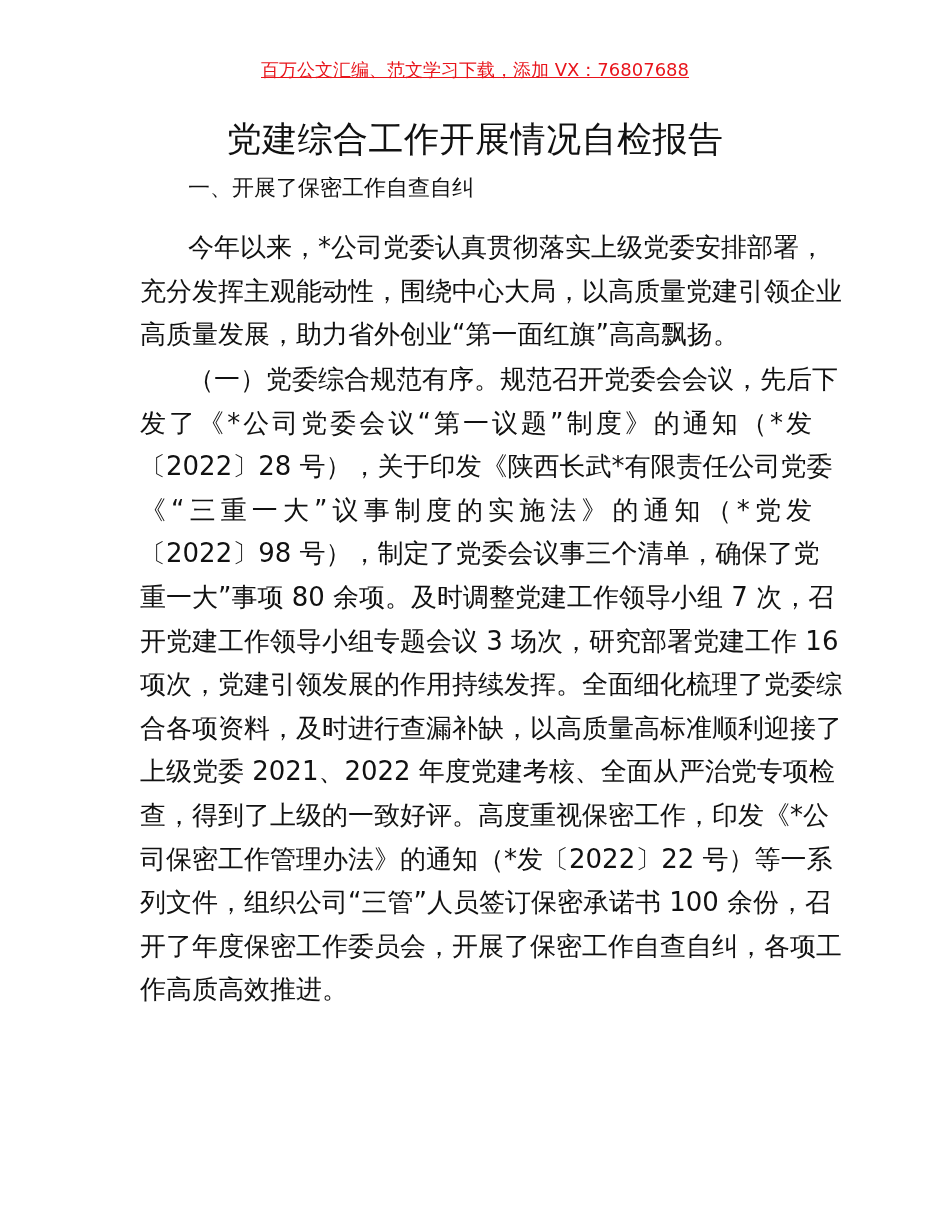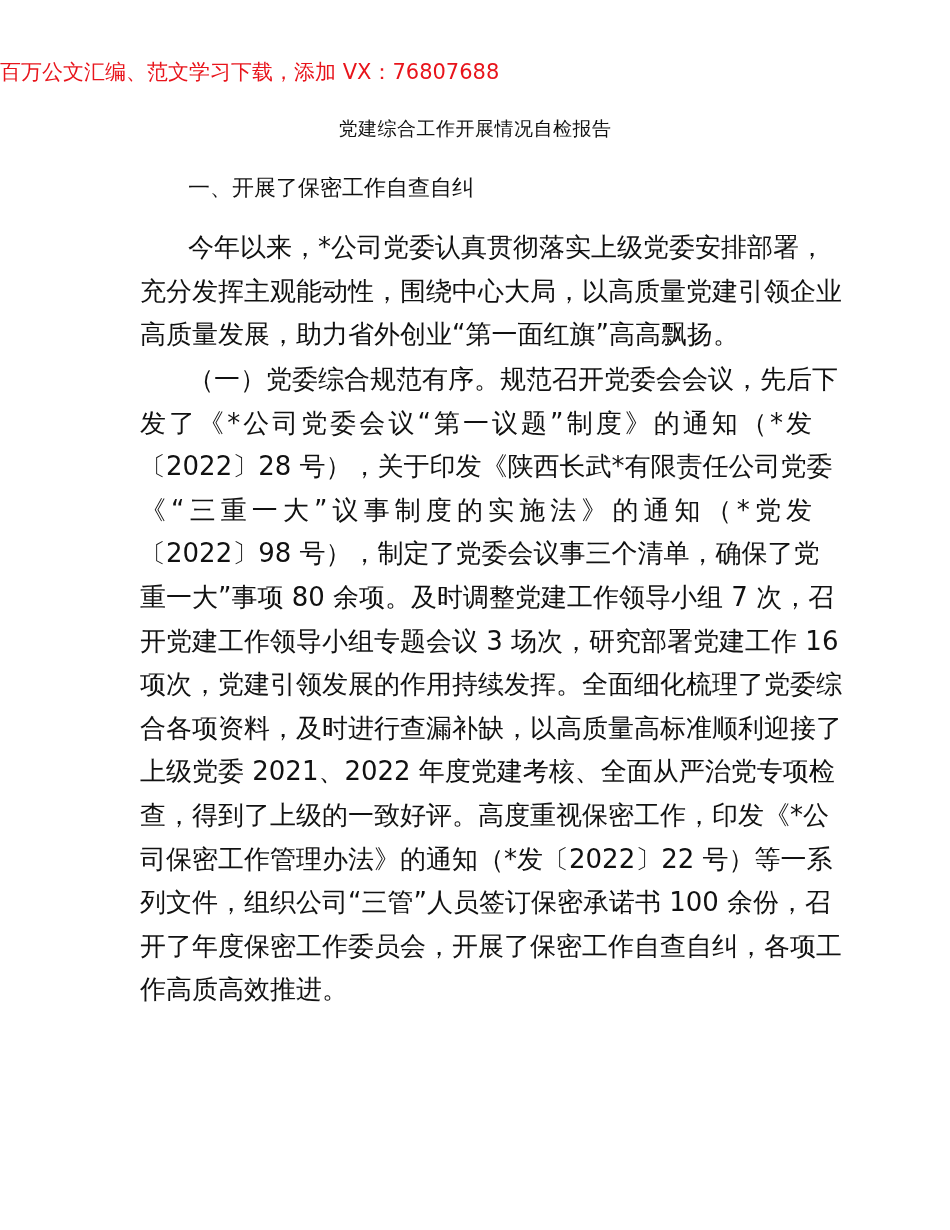--- a/index.html
+++ b/index.html
@@ -13,31 +13,33 @@
       position: relative;
       overflow: hidden;
       font-family: "DejaVu Sans", "Liberation Sans", sans-serif;
       color: #111111;
     }
     .watermark {
       position: absolute;
       top: 58px;
       left: 0;
       width: 950px;
-      font-size: 21px;
+      text-align: center;
+      font-size: 18px;
       color: #e8141b;
       letter-spacing: 0px;
+      text-decoration: underline;
     }
     .title {
       position: absolute;
       top: 116px;
       left: 0;
       width: 950px;
       text-align: center;
-      font-size: 19px;
+      font-size: 35px;
       color: #111111;
       letter-spacing: 0.5px;
     }
     .section-heading {
       position: absolute;
       top: 173px;
       left: 188px;
       font-size: 22px;
       color: #111111;
     }

